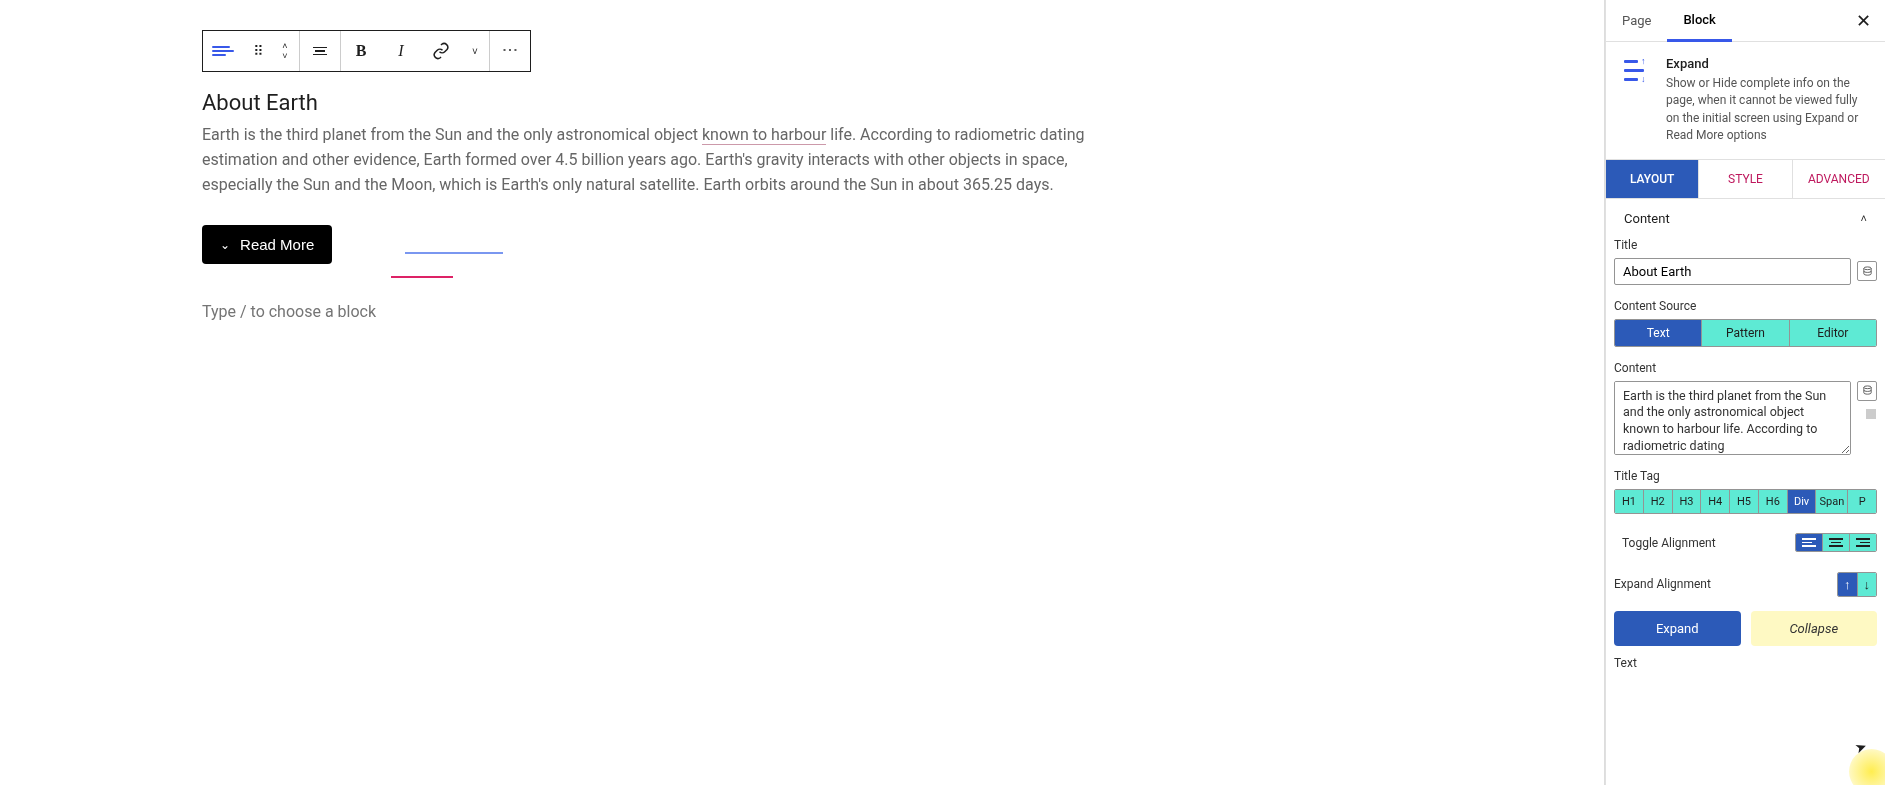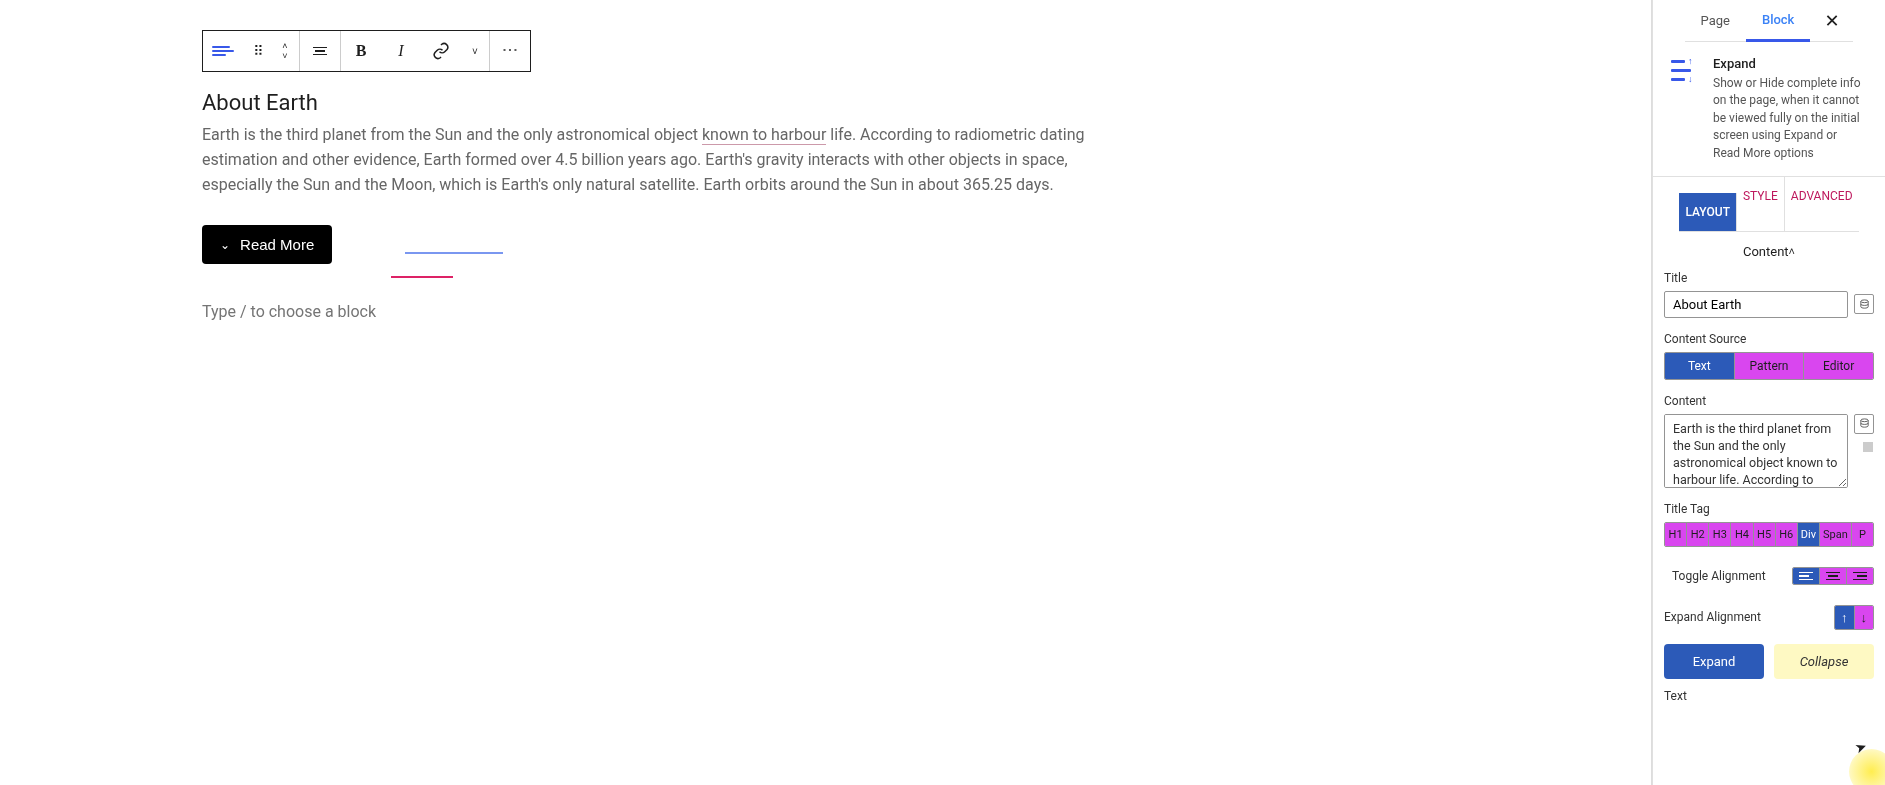--- a/index.html
+++ b/index.html
@@ -104,40 +104,39 @@
   width: 62px; height:2px; background:#d26; margin-left:189px; margin-top:22px;
 }
 .placeholder-line {
   color: #757575;
   font-size: 16px;
   margin-top: 24px;
 }
 
 
 .sidebar {
-  width: 233px;
+  width: 280px;
   border-left: 1px solid #e0e0e0;
   display: flex;
   flex-direction: column;
   font-size: 13px;
   color: #1e1e1e;
-  align-items: center;
 }
 .sb-tabs {
   display: flex;
   align-items: center;
   border-bottom: 1px solid #e0e0e0;
   position: relative;
 }
 .sb-tab {
   padding: 12px 16px;
   cursor: pointer;
   color: #555;
 }
-.sb-tab.active { color: #3b82f6; border-bottom: 3px solid #3858e9; margin-bottom:-1px; font-weight:500;}
+.sb-tab.active { color: #000000; border-bottom: 3px solid #3858e9; margin-bottom:-1px; font-weight:500;}
 .sb-close {
   margin-left: auto;
   padding: 10px 14px;
   cursor: pointer;
   font-size: 18px;
   color: #1e1e1e;
 }
 .sb-blockinfo {
   padding: 14px 18px 14px 18px;
   border-bottom: 1px solid #e0e0e0;
@@ -155,42 +154,42 @@
 .bi-icon .arrows{ font-size:9px; color:#3858e9; line-height:1;}
 .bi-text h4 { font-size: 13px; font-weight: 500; margin-bottom: 4px; }
 .bi-text p { font-size: 12px; color: #555; line-height: 1.45; }
 
 .sb-modetabs { display:flex; border-bottom:1px solid #e0e0e0;}
 .sb-modetab {
   flex:1; text-align:center; padding: 12px 6px; font-size: 12px; cursor:pointer; color:#be185d;
   border-right:1px solid #e0e0e0;
 }
 .sb-modetab:last-child{border-right:none;}
-.sb-modetab.active { background:#2c5ab8; color:#fff; font-weight:500;margin-top:16px;}
+.sb-modetab.active { background:#2c5ab8; color:#fff; font-weight:500;}
 
 .sb-section-head {
   display:flex; justify-content:space-between; align-items:center;
   padding: 12px 18px; font-size: 13px; cursor:pointer;
 }
 .sb-section-head .chev { font-size: 11px; }
 .sb-body { padding: 0 8px 14px; }
 .field { margin-bottom: 14px; }
 .field-label { font-size: 12px; color:#333; margin-bottom: 6px; display:block;}
 .field-row { display:flex; align-items:center; justify-content:space-between; gap:10px;}
 .input-wrap { display:flex; align-items:center; gap:6px;}
 .text-input {
   width: 100%; padding: 5px 8px; border:1px solid #949494; border-radius:2px; font-size:13px; font-family:inherit;
 }
 .content-textarea {
   width:100%; height:74px; padding:6px 8px; border:1px solid #949494; border-radius:2px; font-size:12.5px; font-family:inherit; resize:both; line-height:1.35; color:#333;
 }
 .dyn-btn { width:20px; height:20px; border:1px solid #949494; border-radius:2px; display:flex; align-items:center; justify-content:center; font-size:10px; cursor:pointer; flex-shrink:0; background:#fff;}
 .btn-row { display:flex; border:1px solid #949494; border-radius:2px; overflow:hidden;}
 .btn-row .br-btn {
-  flex:1; text-align:center; padding:6px 4px; font-size:12px; cursor:pointer; border-right:1px solid #949494; background:#d946ef;
+  flex:1; text-align:center; padding:6px 4px; font-size:12px; cursor:pointer; border-right:1px solid #949494; background:#5eead4;
 }
 .btn-row .br-btn:last-child{border-right:none;}
 .btn-row .br-btn.active { background:#2c5ab8; color:#fff; }
 .btn-row.small .br-btn { padding:5px 3px; font-size:11px; }
 .btn-row.icons .br-btn { padding:5px 6px; font-size:13px; display:flex; align-items:center; justify-content:center;}
 .btn-row.mini { border-radius:2px; }
 .btn-row.mini .br-btn{ padding:4px 6px; }
 .align-lines { display:flex; flex-direction:column; gap:2px;}
 .align-lines span{ height:1.5px; background:currentColor; }
 .al-left span{width:14px;} .al-left span:nth-child(2){width:10px;}

